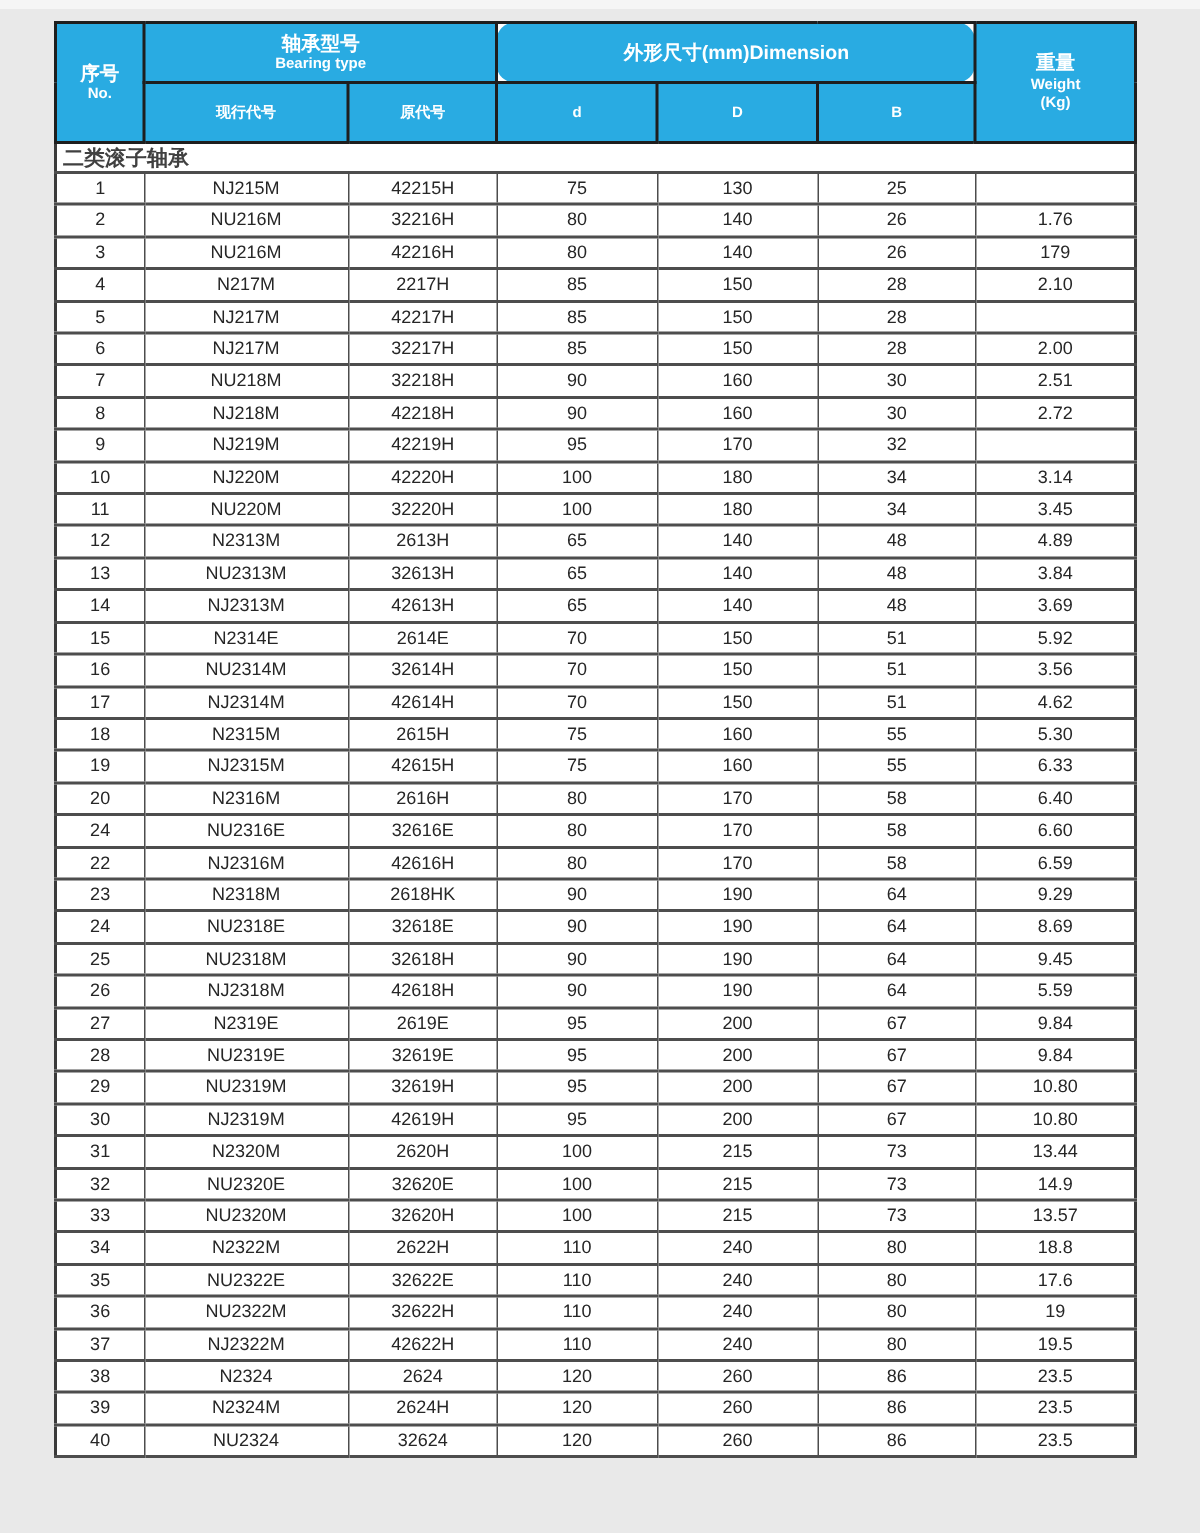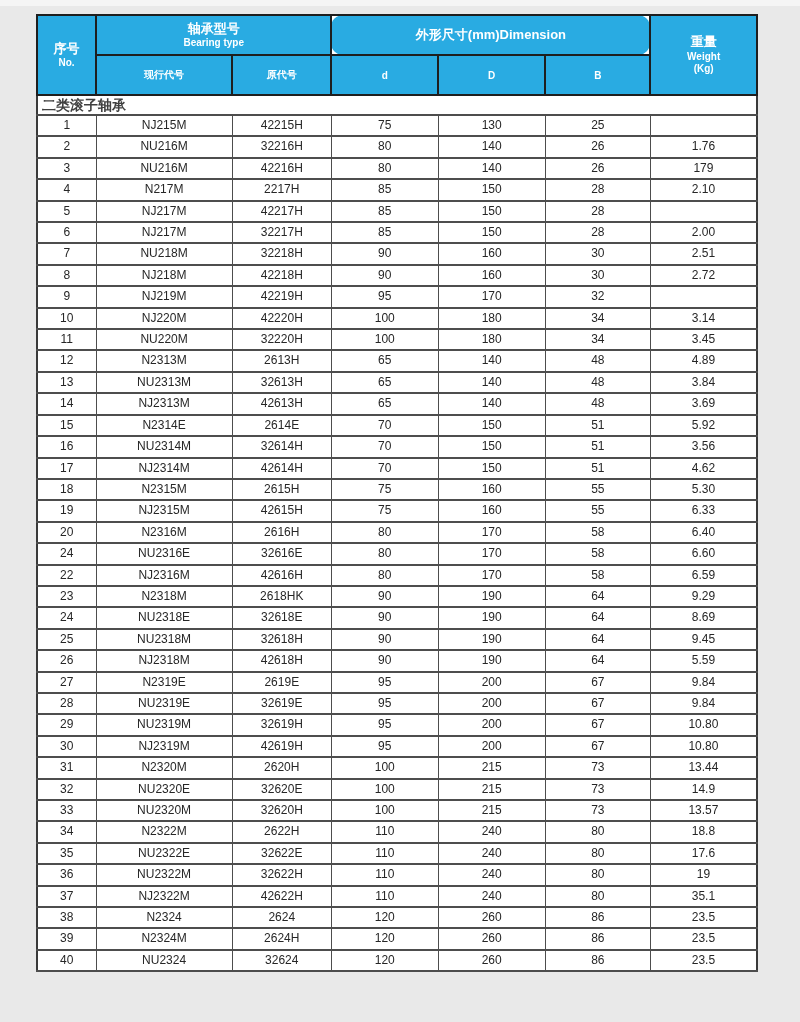--- a/index.html
+++ b/index.html
@@ -430,21 +430,21 @@
     <td>80</td>
     <td>19</td>
   </tr>
       <tr class="data-row">
     <td>37</td>
     <td>NJ2322M</td>
     <td>42622H</td>
     <td>110</td>
     <td>240</td>
     <td>80</td>
-    <td>35.1</td>
+    <td>19.5</td>
   </tr>
       <tr class="data-row">
     <td>38</td>
     <td>N2324</td>
     <td>2624</td>
     <td>120</td>
     <td>260</td>
     <td>86</td>
     <td>23.5</td>
   </tr>

